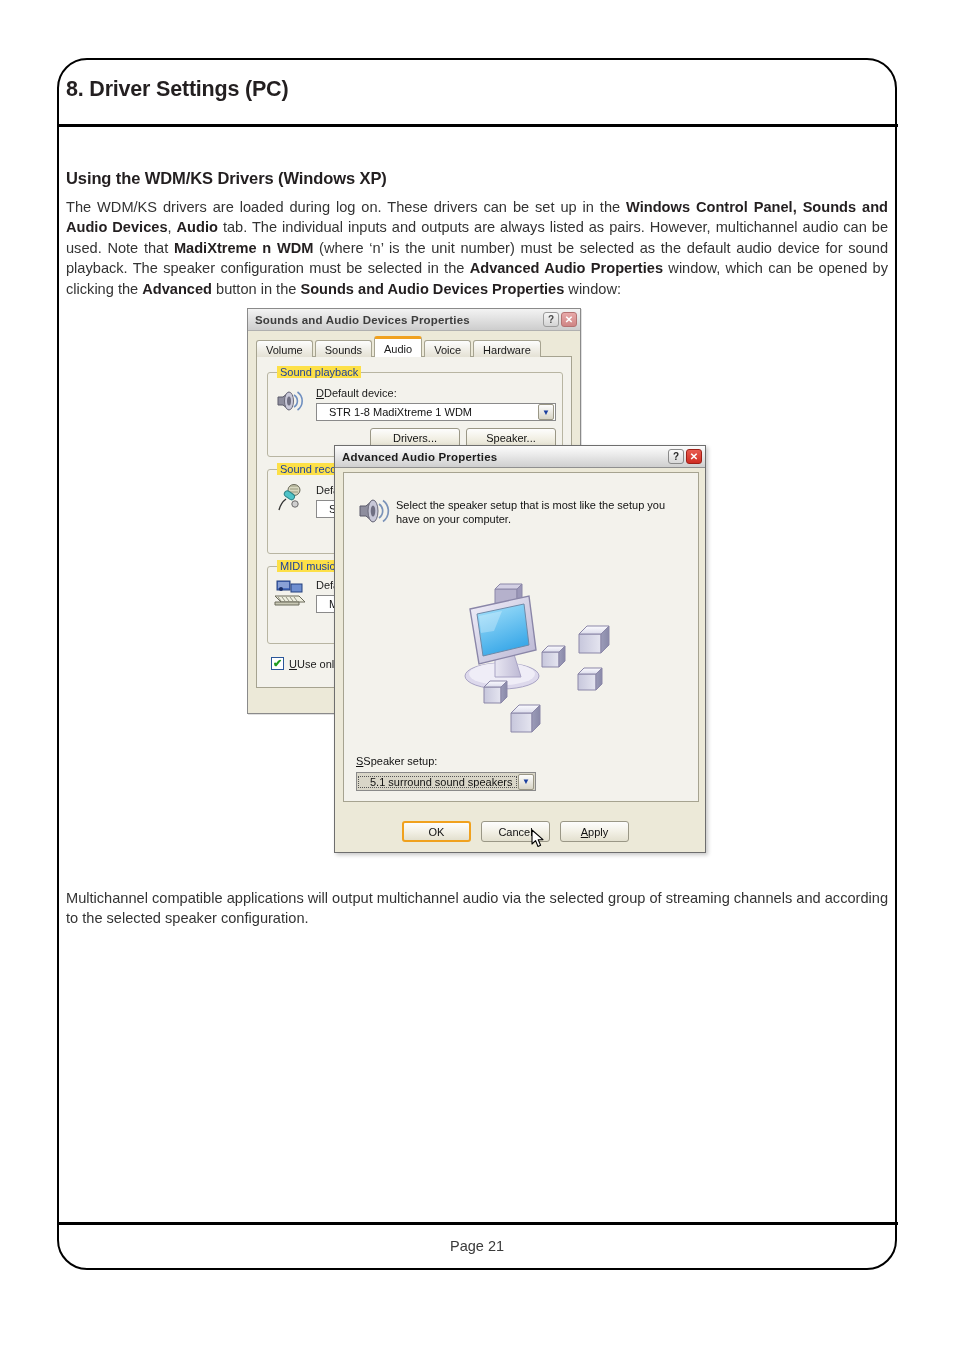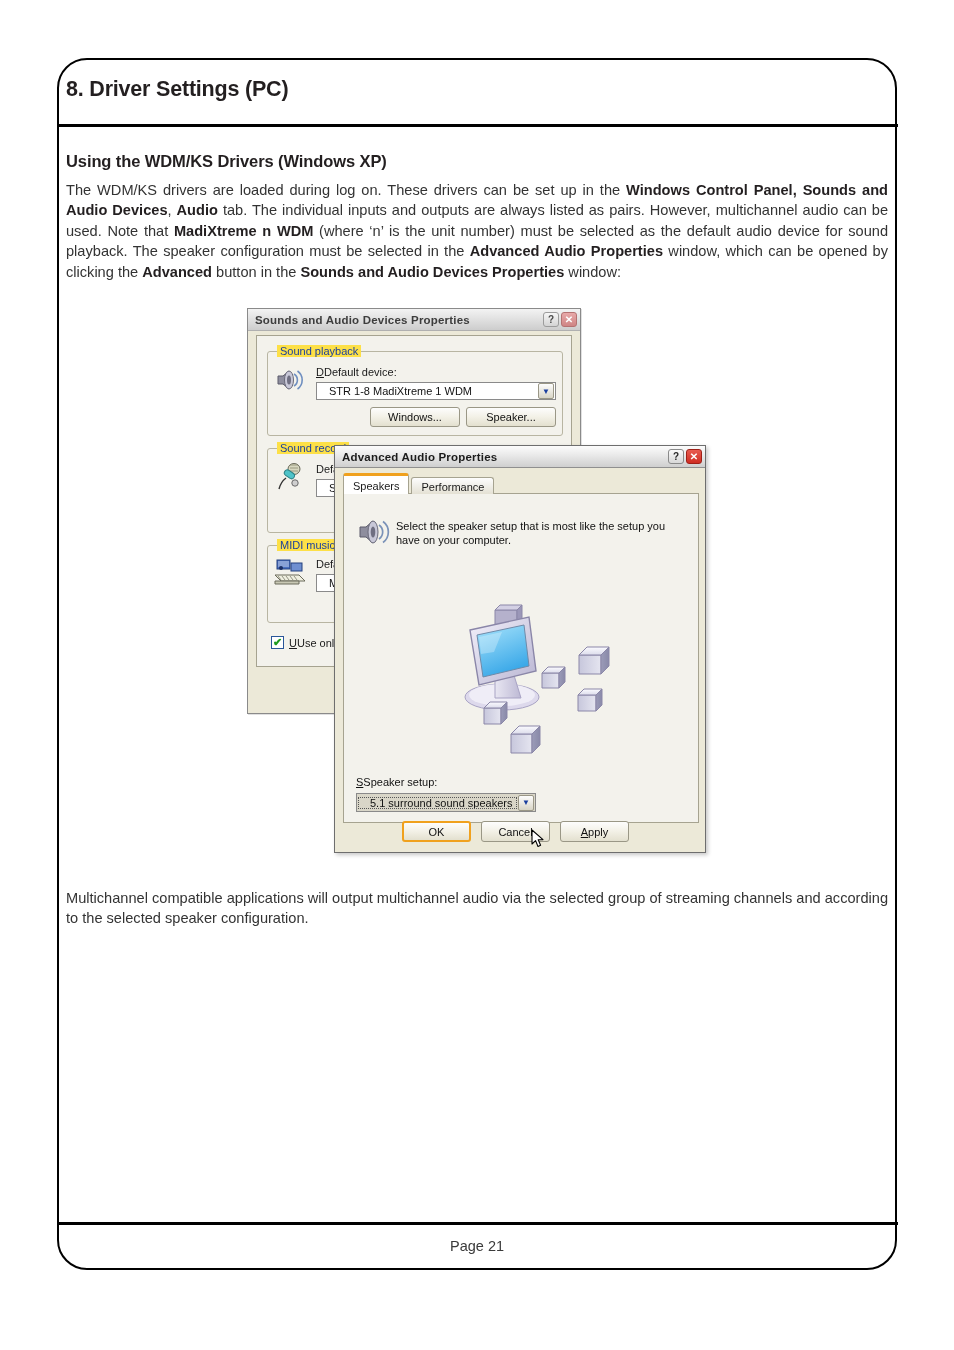--- a/index.html
+++ b/index.html
@@ -68,21 +68,21 @@
   .content {
     position: absolute;
     left: 66px;
     top: 152px;
     width: 822px;
   }
   .section-heading {
     font-size: 16.5px;
     font-weight: bold;
     color: #231f20;
-    margin: 0 0 9px 0;
+    margin: 17px 0 9px 0;
     letter-spacing: -0.1px;
   }
   .body-para {
     font-size: 14.6px;
     line-height: 20.4px;
     text-align: justify;
     color: #333333;
     margin: 0;
   }
   .body-para b { font-weight: bold; color: #231f20; }
@@ -415,20 +415,27 @@
 <div class="xp-window win-inactive" id="dlg-sounds">
   <div class="xp-titlebar">
     <div class="xp-title-text">Sounds and Audio Devices Properties</div>
     <div class="xp-btns">
       <div class="xp-btn btn-help">?</div>
       <div class="xp-btn btn-close">✕</div>
     </div>
   </div>
 
   <div class="dlg-body">
+    <div class="tabstrip">
+      <div class="tab">Volume</div>
+      <div class="tab">Sounds</div>
+      <div class="tab selected">Audio</div>
+      <div class="tab">Voice</div>
+      <div class="tab">Hardware</div>
+    </div>
 
     <div class="tabpanel" style="height:332px;">
 
       <div class="groupbox" style="left:10px; top:15px; width:296px; height:85px;">
         <div class="groupbox-title">Sound playback</div>
 
         <svg class="icon-speaker-sm" style="left:6px; top:14px;" width="30" height="28" viewBox="0 0 30 28">
           <path d="M4 10 L9 10 L15 5 L15 23 L9 18 L4 18 Z" fill="#8e8e9e" stroke="#5a5a6a" stroke-width="1"></path>
           <ellipse cx="15" cy="14" rx="4.5" ry="9" fill="#c8c8d8" stroke="#6a6a7a" stroke-width="1"></ellipse>
           <ellipse cx="15" cy="14" rx="2" ry="4.5" fill="#6f6f82"></ellipse>
@@ -436,21 +443,21 @@
           <path d="M23.5 5 A11 11 0 0 1 23.5 23" fill="none" stroke="#6f8fc0" stroke-width="1.6"></path>
         </svg>
 
         <div class="fld-label" style="left:48px; top:14px;"><u>D</u><span>Default device:</span></div>
 
         <div class="combo" style="left:48px; top:30px; width:240px;">
           <div class="combo-text">STR 1-8 MadiXtreme 1 WDM</div>
           <div class="combo-arrow">▼</div>
         </div>
 
-        <div class="xp-button" style="left:102px; top:55px; width:90px;">Windows...</div>
+        <div class="xp-button" style="left:102px; top:55px; width:90px;">Drivers...</div>
         <div class="xp-button" style="left:198px; top:55px; width:90px;">Speaker...</div>
       </div>
 
       <div class="groupbox" style="left:10px; top:112px; width:296px; height:85px;">
         <div class="groupbox-title">Sound record</div>
 
         <svg class="icon-mic-sm" style="left:6px; top:12px;" width="32" height="32" viewBox="0 0 32 32">
           <ellipse cx="20" cy="8" rx="6" ry="5.5" fill="#d8d8c0" stroke="#6a6a5a" stroke-width="1"></ellipse>
           <path d="M16 4 l8 0 M16 7 l8 0 M16 10 l8 0" stroke="#8a8a70" stroke-width="0.8"></path>
           <rect x="10" y="10" width="11" height="6" rx="3" transform="rotate(35 15 13)" fill="#4ec3c8" stroke="#2a7f84" stroke-width="1"></rect>
@@ -497,24 +504,20 @@
 <div class="xp-window win-active" id="dlg-advanced">
   <div class="xp-titlebar">
     <div class="xp-title-text">Advanced Audio Properties</div>
     <div class="xp-btns">
       <div class="xp-btn btn-help">?</div>
       <div class="xp-btn btn-close">✕</div>
     </div>
   </div>
 
   <div class="dlg-body">
-    <div class="tabstrip">
-      <div class="tab selected">Speakers</div>
-      <div class="tab">Performance</div>
-    </div>
 
     <div class="tabpanel" style="height:330px; background:#f3f2ec;">
 
       <svg style="position:absolute; left:12px; top:22px;" width="34" height="32" viewBox="0 0 34 32">
         <path d="M4 11 L10 11 L17 5 L17 27 L10 21 L4 21 Z" fill="#8e8e9e" stroke="#5a5a6a" stroke-width="1"></path>
         <ellipse cx="17" cy="16" rx="5" ry="11" fill="#c8c8d8" stroke="#6a6a7a" stroke-width="1"></ellipse>
         <ellipse cx="17" cy="16" rx="2.3" ry="5.5" fill="#6f6f82"></ellipse>
         <path d="M23 9 A8.5 8.5 0 0 1 23 23" fill="none" stroke="#7a92b8" stroke-width="1.7"></path>
         <path d="M27 5.5 A13 13 0 0 1 27 26.5" fill="none" stroke="#7a92b8" stroke-width="1.7"></path>
       </svg>

